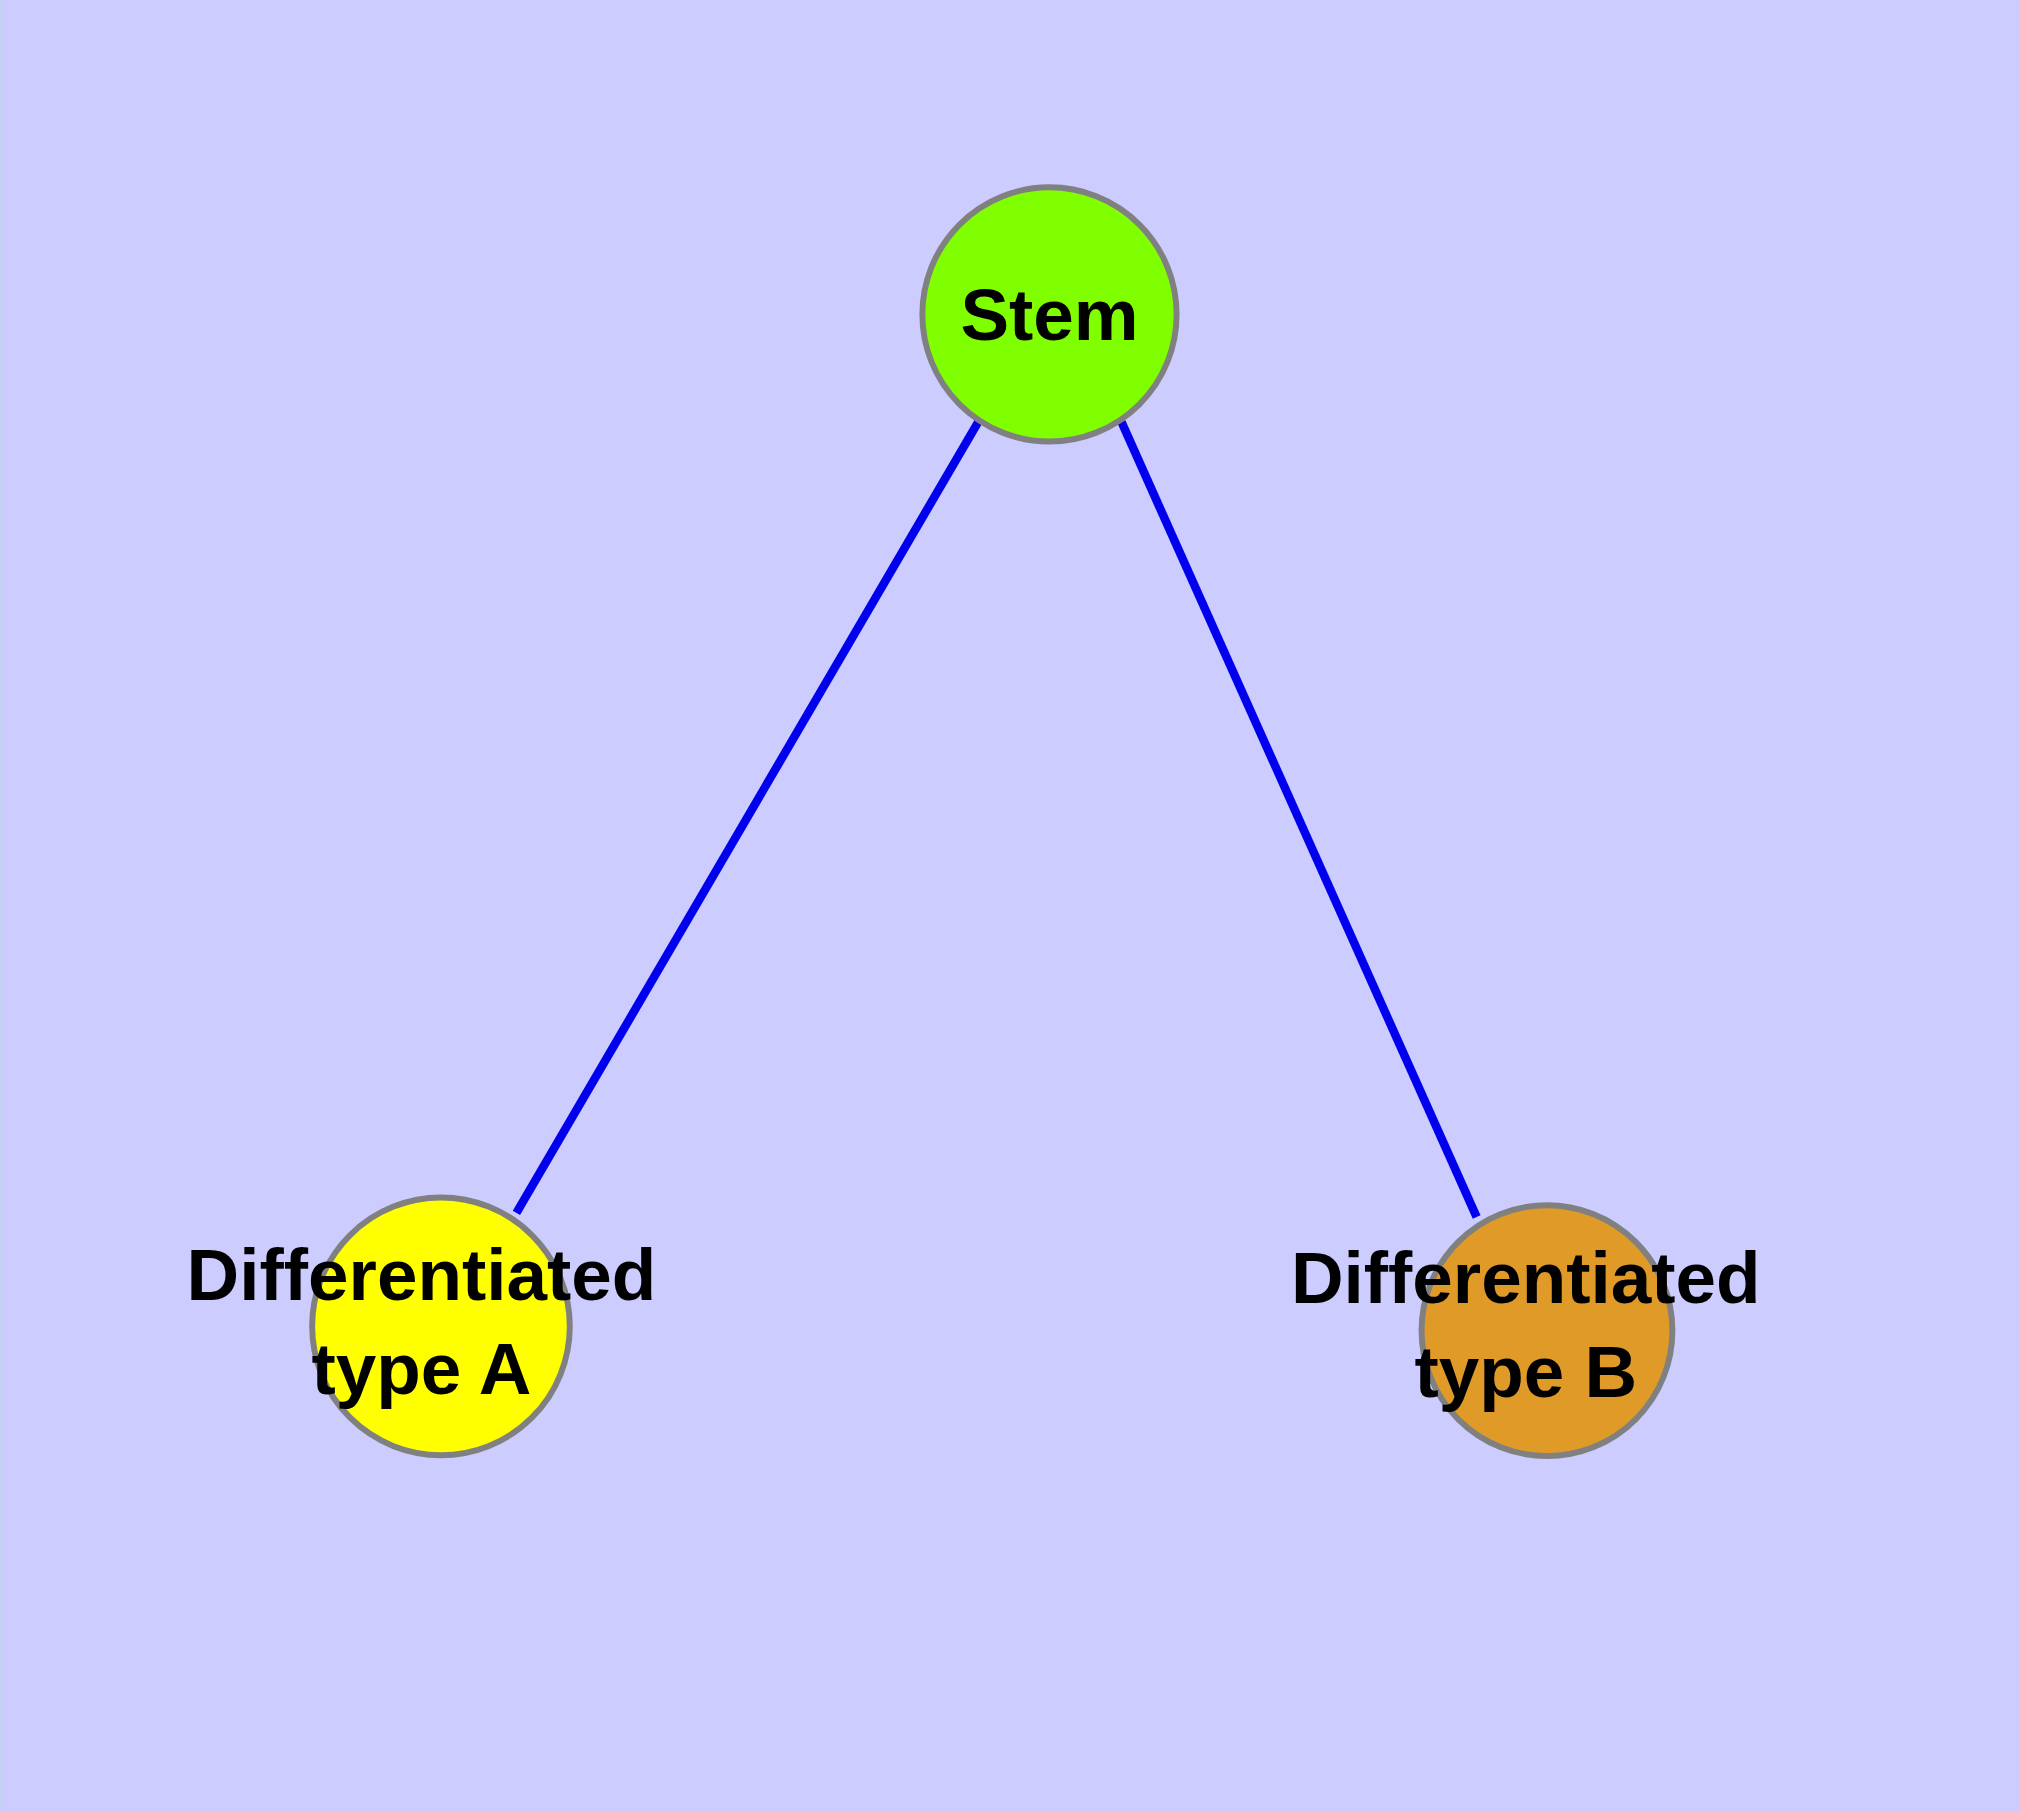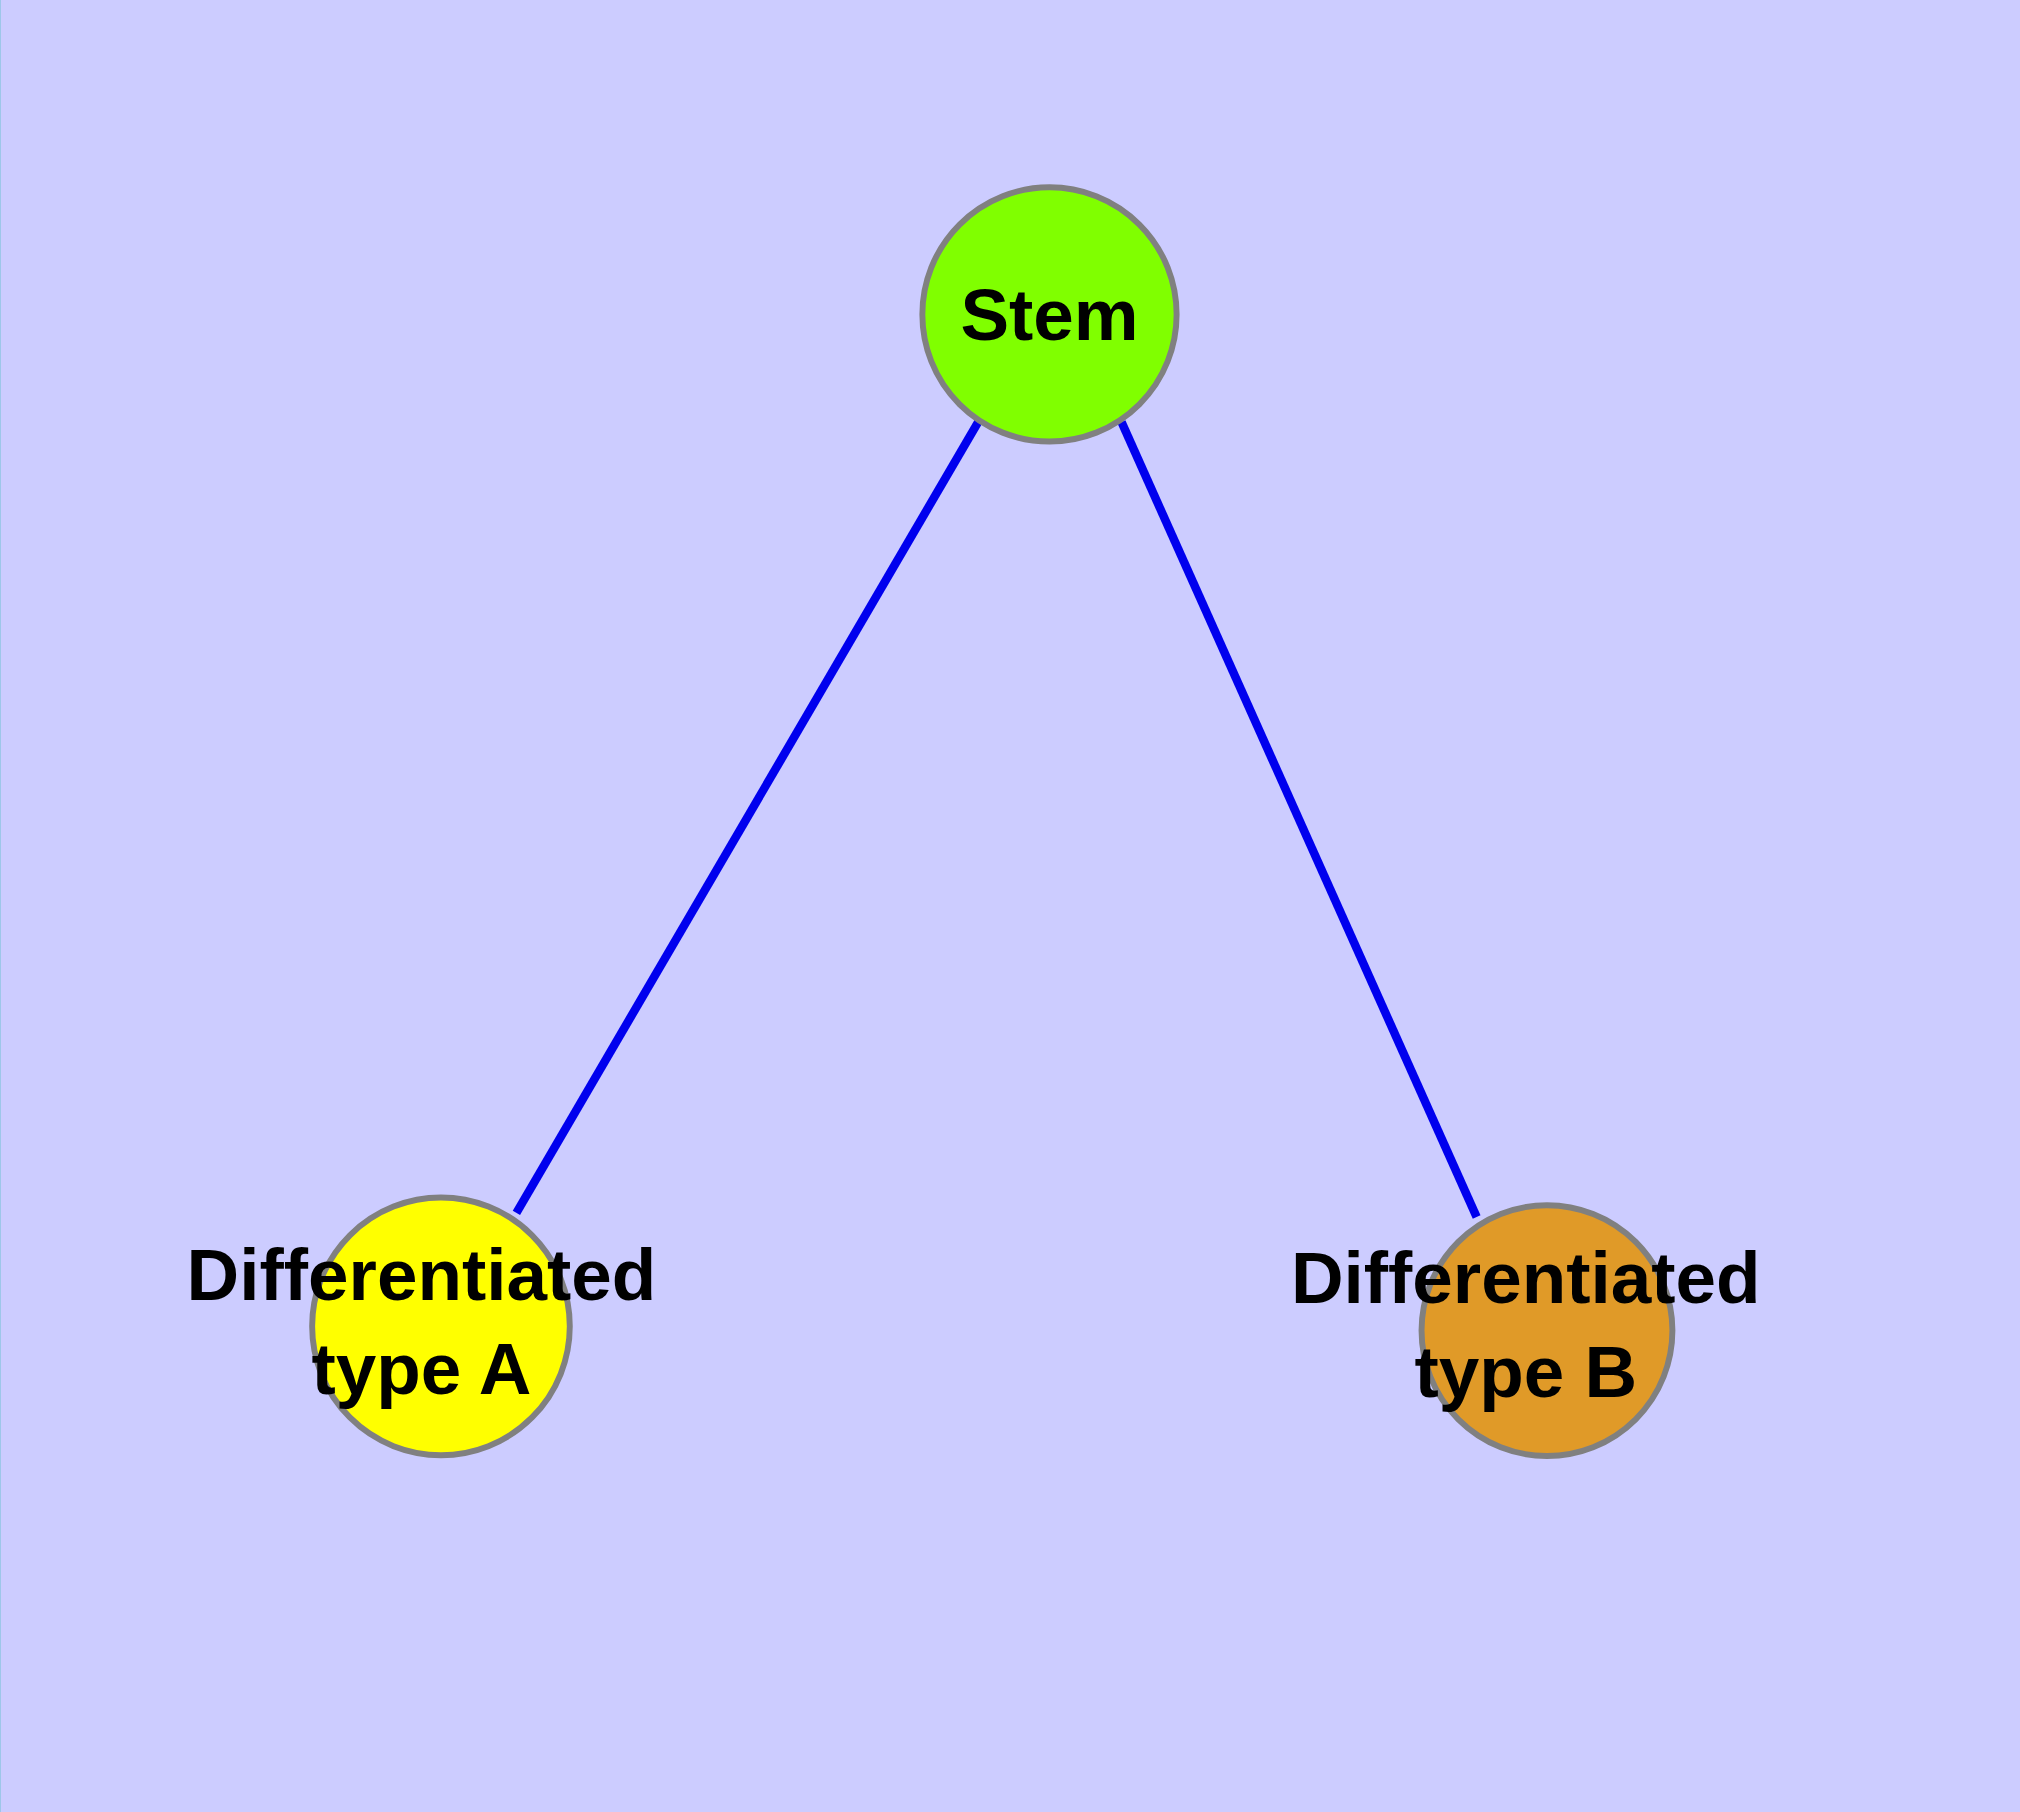--- a/index.html
+++ b/index.html
@@ -8,21 +8,21 @@
     padding: 0;
     background: #ccccff;
   }
   body {
     font-family: "Liberation Sans", sans-serif;
   }
   #stage {
     position: relative;
     width: 2021px;
     height: 1812px;
-    background: #14b8a6;
+    background: #86efac;
     overflow: hidden;
   }
   #graph-svg {
     position: absolute;
     left: 0;
     top: 0;
     width: 2021px;
     height: 1812px;
     display: block;
   }

